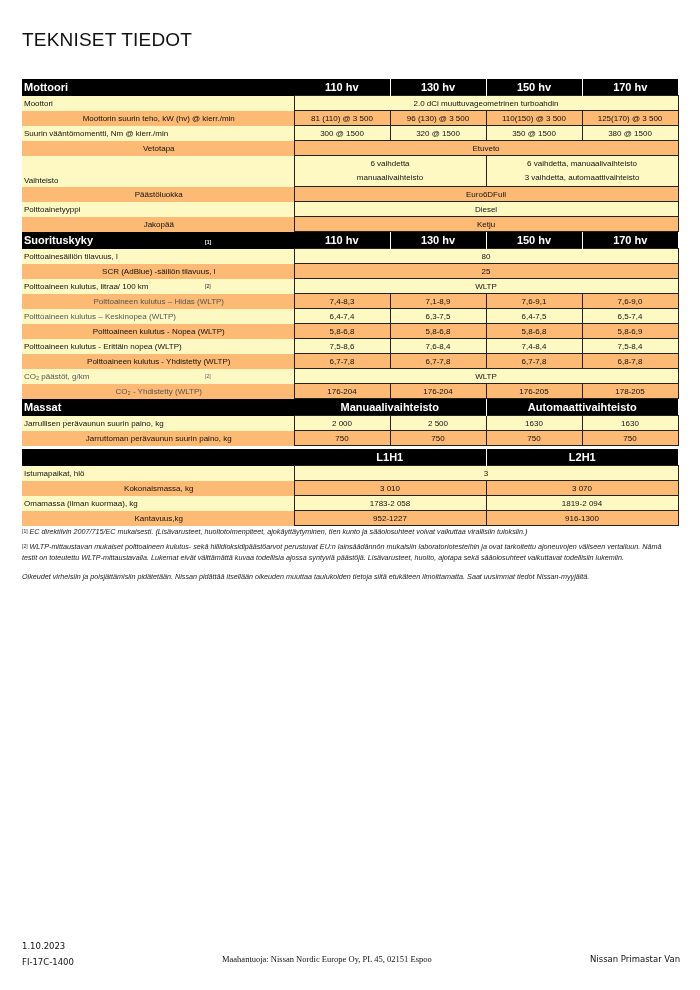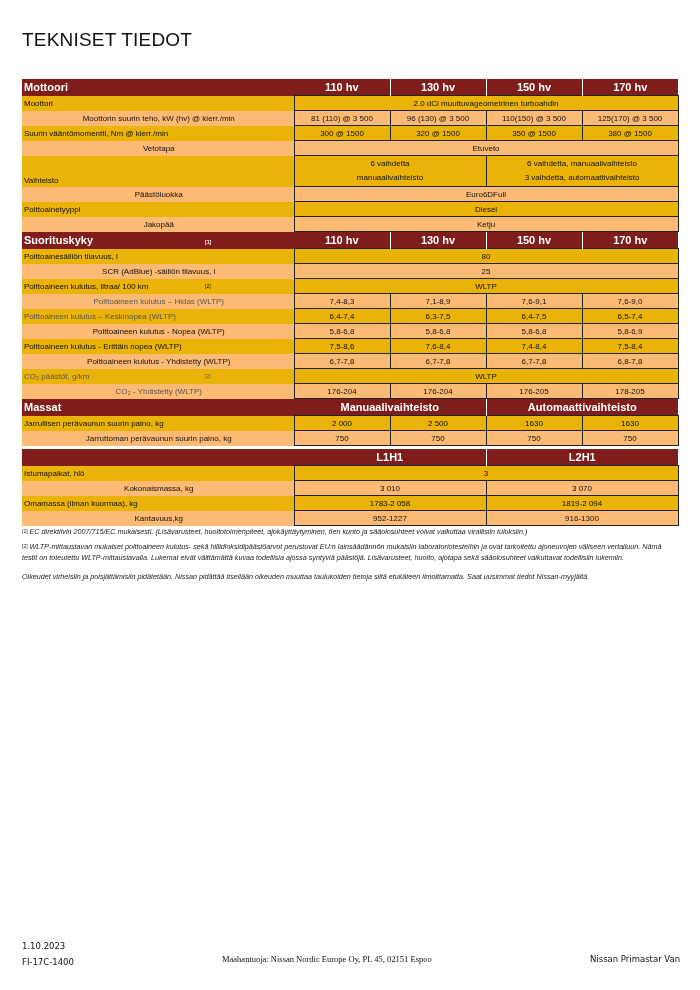--- a/index.html
+++ b/index.html
@@ -3,22 +3,22 @@
 <meta charset="utf-8">
 <style>
   html, body { margin: 0; padding: 0; background: #ffffff; }
   body { width: 700px; height: 990px; position: relative; font-family: "Liberation Sans", sans-serif; color: #111; overflow: hidden; }
   .title { position: absolute; left: 22px; top: 29px; font-size: 19px; letter-spacing: 0.2px; color: #111; text-align: center; }
   .spec { position: absolute; left: 22px; top: 79px; width: 656px; border-collapse: collapse; table-layout: fixed; font-size: 8px; }
   .spec td { padding: 0; height: 14px; line-height: 13px; vertical-align: middle; }
   .spec td.lbl { padding-left: 2px; white-space: nowrap; position: relative; }
   .spec td.val { text-align: center; border: 1px solid #222; white-space: nowrap; margin-left: 46px; }
   .spec tr.gray td.lbl, .spec tr.gray td.val { background: #fdba74; text-align: center; }
-  .spec tr.white td.lbl, .spec tr.white td.val { background: #eab308; }
-  .spec tr.head td { background: #7f1d1d; color: #fff; font-weight: bold; height: 16px; line-height: 16px; font-size: 11px; }
+  .spec tr.white td.lbl, .spec tr.white td.val { background: #fef9c3; }
+  .spec tr.head td { background: #000000; color: #fff; font-weight: bold; height: 16px; line-height: 16px; font-size: 11px; }
   .spec tr.head td.lbl { font-size: 11px; padding-left: 2px; }
   .spec tr.head td.hcol { text-align: center; border-left: 1px solid #fff; }
   .spec tr.head td.hcol.first { border-left: none; }
   .spec tr.tall td { height: 30px; }
   .spec .two-line { display: block; line-height: 14px; }
   .sup { position: absolute; left: 183px; top: 1px; font-size: 5px; }
   .spec tr.head .sup { color: #fff; top: 2px; }
   .spec tr.dim td.lbl { color: #555; }
   .spacer td { height: 3px !important; background: #fff !important; border: none !important; }
   .notes { position: absolute; left: 22px; top: 526px; width: 650px; font-size: 7.2px; font-style: italic; line-height: 11px; color: #222; }

